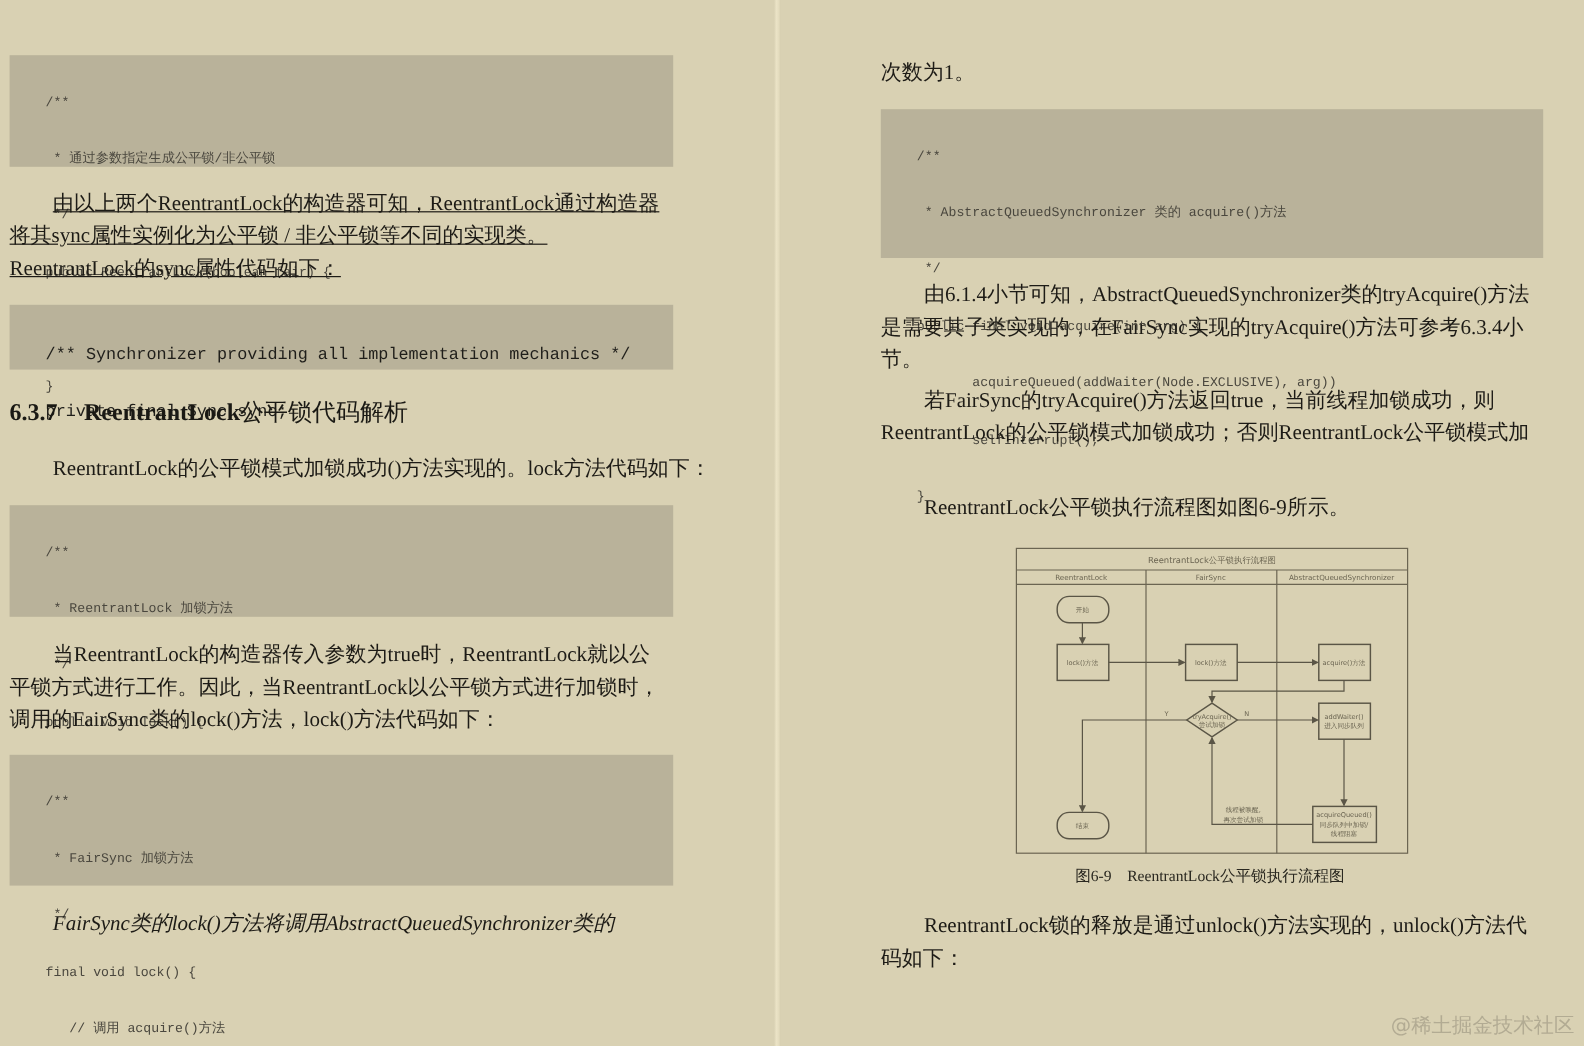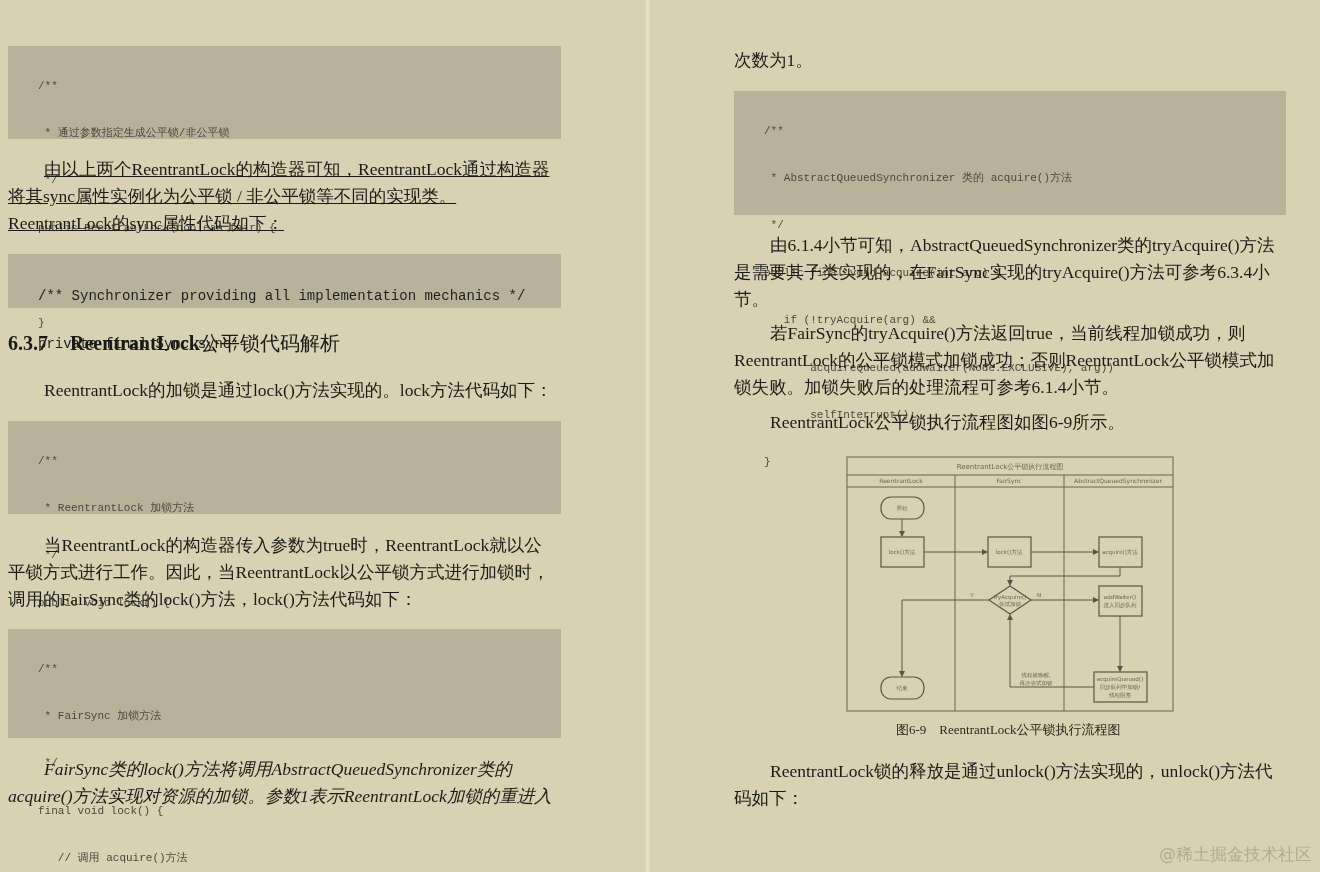--- a/index.html
+++ b/index.html
@@ -93,21 +93,21 @@
   <div class="code big" style="left:8px; top:254px; width:553px; height:54px;">
     <span class="line">/** Synchronizer providing all implementation mechanics */</span>
     <span class="line">private final Sync sync;</span>
   </div>
 
   <div class="heading" style="left:8px; top:330px;">
     <span class="num">6.3.7</span><span class="b">ReentrantLock</span><span>公平锁代码解析</span>
   </div>
 
   <div class="para" style="left:8px; top:377px;">
-    <span class="l indent">ReentrantLock的加锁是通过lock()方法实现的。lock方法代码如下：</span>
+    <span class="l indent">ReentrantLock的公平锁模式加锁成功()方法实现的。lock方法代码如下：</span>
   </div>
 
   <div class="code" style="left:8px; top:421px; width:553px; height:93px;">
     <span class="line">/**</span>
     <span class="line"> * ReentrantLock 加锁方法</span>
     <span class="line"> */</span>
     <span class="line">public void lock() {</span>
     <span class="line">   sync.lock();</span>
     <span class="line">}</span>
   </div>
@@ -123,52 +123,49 @@
     <span class="line"> * FairSync 加锁方法</span>
     <span class="line"> */</span>
     <span class="line">final void lock() {</span>
     <span class="line">   // 调用 acquire()方法</span>
     
     
   </div>
 
   <div class="para" style="left:8px; top:756px;font-style:italic;">
     <span class="l indent">FairSync类的lock()方法将调用AbstractQueuedSynchronizer类的</span>
-    <span class="l">acquire()方法实现对资源的加锁。参数1表示ReentrantLock加锁的重进入</span>
   </div>
 </div>
 
 <div class="divider"></div>
 
 <div class="page page-right">
   <div class="para" style="left:83px; top:47px;">
     <span class="l">次数为1。</span>
   </div>
 
   <div class="code" style="left:83px; top:91px; width:552px; height:124px;">
     <span class="line">/**</span>
     <span class="line"> * AbstractQueuedSynchronizer 类的 acquire()方法</span>
     <span class="line"> */</span>
     <span class="line">public final void acquire(int arg) {</span>
-    <span class="line">   if (!tryAcquire(arg) &amp;&amp;</span>
     <span class="line">       acquireQueued(addWaiter(Node.EXCLUSIVE), arg))</span>
     <span class="line">       selfInterrupt();</span>
     <span class="line">}</span>
   </div>
 
   <div class="para" style="left:83px; top:232px;">
     <span class="l indent">由6.1.4小节可知，AbstractQueuedSynchronizer类的tryAcquire()方法</span>
     <span class="l">是需要其子类实现的，在FairSync实现的tryAcquire()方法可参考6.3.4小</span>
     <span class="l">节。</span>
   </div>
 
   <div class="para" style="left:83px; top:320px;">
     <span class="l indent">若FairSync的tryAcquire()方法返回true，当前线程加锁成功，则</span>
     <span class="l">ReentrantLock的公平锁模式加锁成功；否则ReentrantLock公平锁模式加</span>
-    <span class="l">锁失败。加锁失败后的处理流程可参考6.1.4小节。</span>
   </div>
 
   <div class="para" style="left:83px; top:409px;">
     <span class="l indent">ReentrantLock公平锁执行流程图如图6-9所示。</span>
   </div>
 
   <svg style="position:absolute; left:194px; top:455px;" width="330" height="260" viewBox="0 0 330 260">
     <defs>
       <marker id="arr" markerWidth="6" markerHeight="6" refX="5" refY="3" orient="auto">
         <path d="M0,0 L6,3 L0,6 z" fill="#5a5546"></path>

